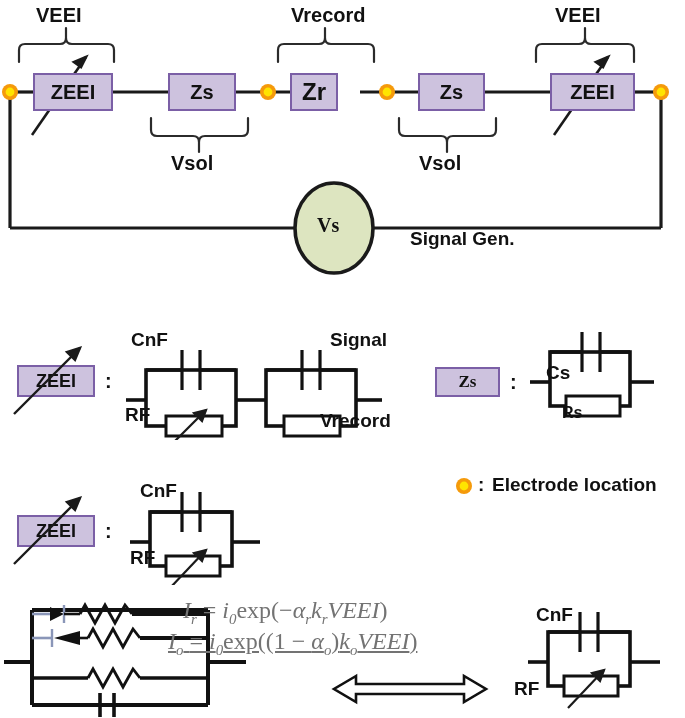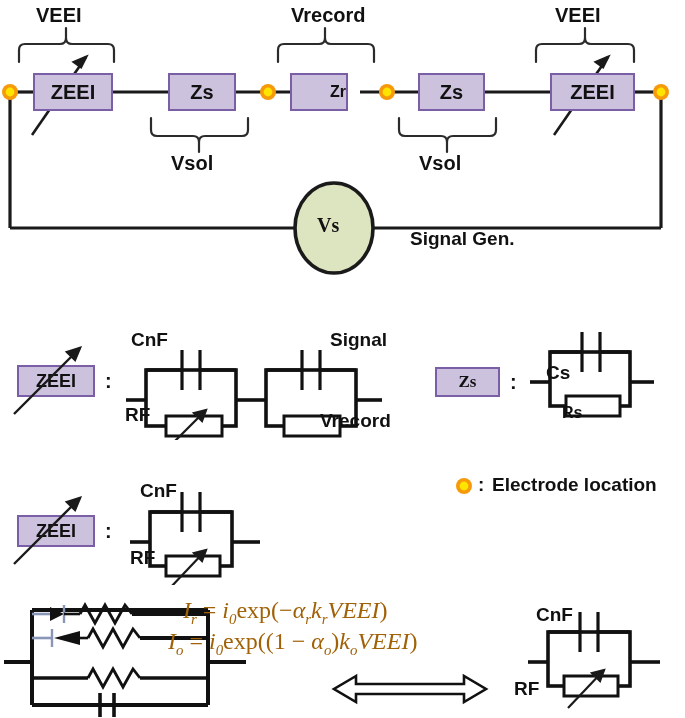--- a/index.html
+++ b/index.html
@@ -10,21 +10,21 @@
   svg{display:block;}
   .lbl{position:absolute;font-weight:bold;color:#111;white-space:nowrap;}
   .zbox{position:absolute;background:#cdc2de;border:2.5px solid #7b5fa6;
         box-sizing:border-box;display:flex;align-items:center;justify-content:center;
         font-weight:bold;color:#111;}
   .zbox-sm{position:absolute;background:#cdc2de;border:2.5px solid #7b5fa6;
         box-sizing:border-box;display:flex;align-items:center;justify-content:center;
         font-weight:bold;color:#111;}
   .serif{font-family:"Liberation Serif",serif;}
   .eqline{position:absolute;font-family:"Liberation Serif",serif;font-style:italic;
-          white-space:nowrap;color:#a16207;}
+          white-space:nowrap;color:#737373;}
   sub{font-size:0.62em;font-style:italic;}
   .up{font-style:normal;}
 </style>
 </head>
 <body>
 
 <div class="stage">
 
   <svg class="abs" style="left:0;top:0;" width="685" height="300">
 
@@ -96,21 +96,21 @@
         </g>
     </g>
   </svg>
 
   <div class="zbox" style="left:33px;top:73px;width:80px;height:38px;font-size:20px;">
     <span>ZEEI</span>
   </div>
   <div class="zbox" style="left:168px;top:73px;width:68px;height:38px;font-size:20px;">
     <span>Zs</span>
   </div>
-  <div class="zbox" style="left:290px;top:73px;width:58px;height:38px;font-size:16px;justify-content:flex-end;">
+  <div class="zbox" style="left:290px;top:73px;width:48px;height:38px;font-size:24px;">
     <span>Zr</span>
   </div>
   <div class="zbox" style="left:418px;top:73px;width:67px;height:38px;font-size:20px;">
     <span>Zs</span>
   </div>
   <div class="zbox" style="left:550px;top:73px;width:85px;height:38px;font-size:20px;">
     <span>ZEEI</span>
   </div>
 
   <div class="lbl" style="left:36px;top:4px;font-size:20px;">VEEI</div>
@@ -260,21 +260,21 @@
       <line x1="100" y1="93" x2="100" y2="117"></line>
       <line x1="114" y1="93" x2="114" y2="117"></line>
       <line x1="114" y1="105" x2="208" y2="105"></line>
     </g>
   </svg>
 
   <div class="eqline" style="left:183px;top:597px;font-size:24px;">
     
     <span aria-hidden="true"><i>I</i><sub>r</sub> <span class="up">=</span> <i>i</i><sub>0</sub><span class="up">exp(</span><span class="up">−</span><i>α</i><sub>r</sub><i>k</i><sub>r</sub><i>VEEI</i><span class="up">)</span></span>
   </div>
-  <div class="eqline" style="left:168px;top:628px;font-size:24px;">
+  <div class="eqline" style="left:168px;top:628px;font-size:24px;text-decoration:underline;">
     
     <span aria-hidden="true"><i>I</i><sub>o</sub> <span class="up">=</span> <i>i</i><sub>0</sub><span class="up">exp((1 − </span><i>α</i><sub>o</sub><span class="up">)</span><i>k</i><sub>o</sub><i>VEEI</i><span class="up">)</span></span>
   </div>
 
   <svg class="abs" style="left:330px;top:672px;" width="160" height="34">
     <g stroke="#111" stroke-width="2.6" fill="none">
       <path d="M26,4 L4,17 L26,30 L26,22 L134,22 L134,30 L156,17 L134,4 L134,12 L26,12 Z"></path>
     </g>
   </svg>
 

